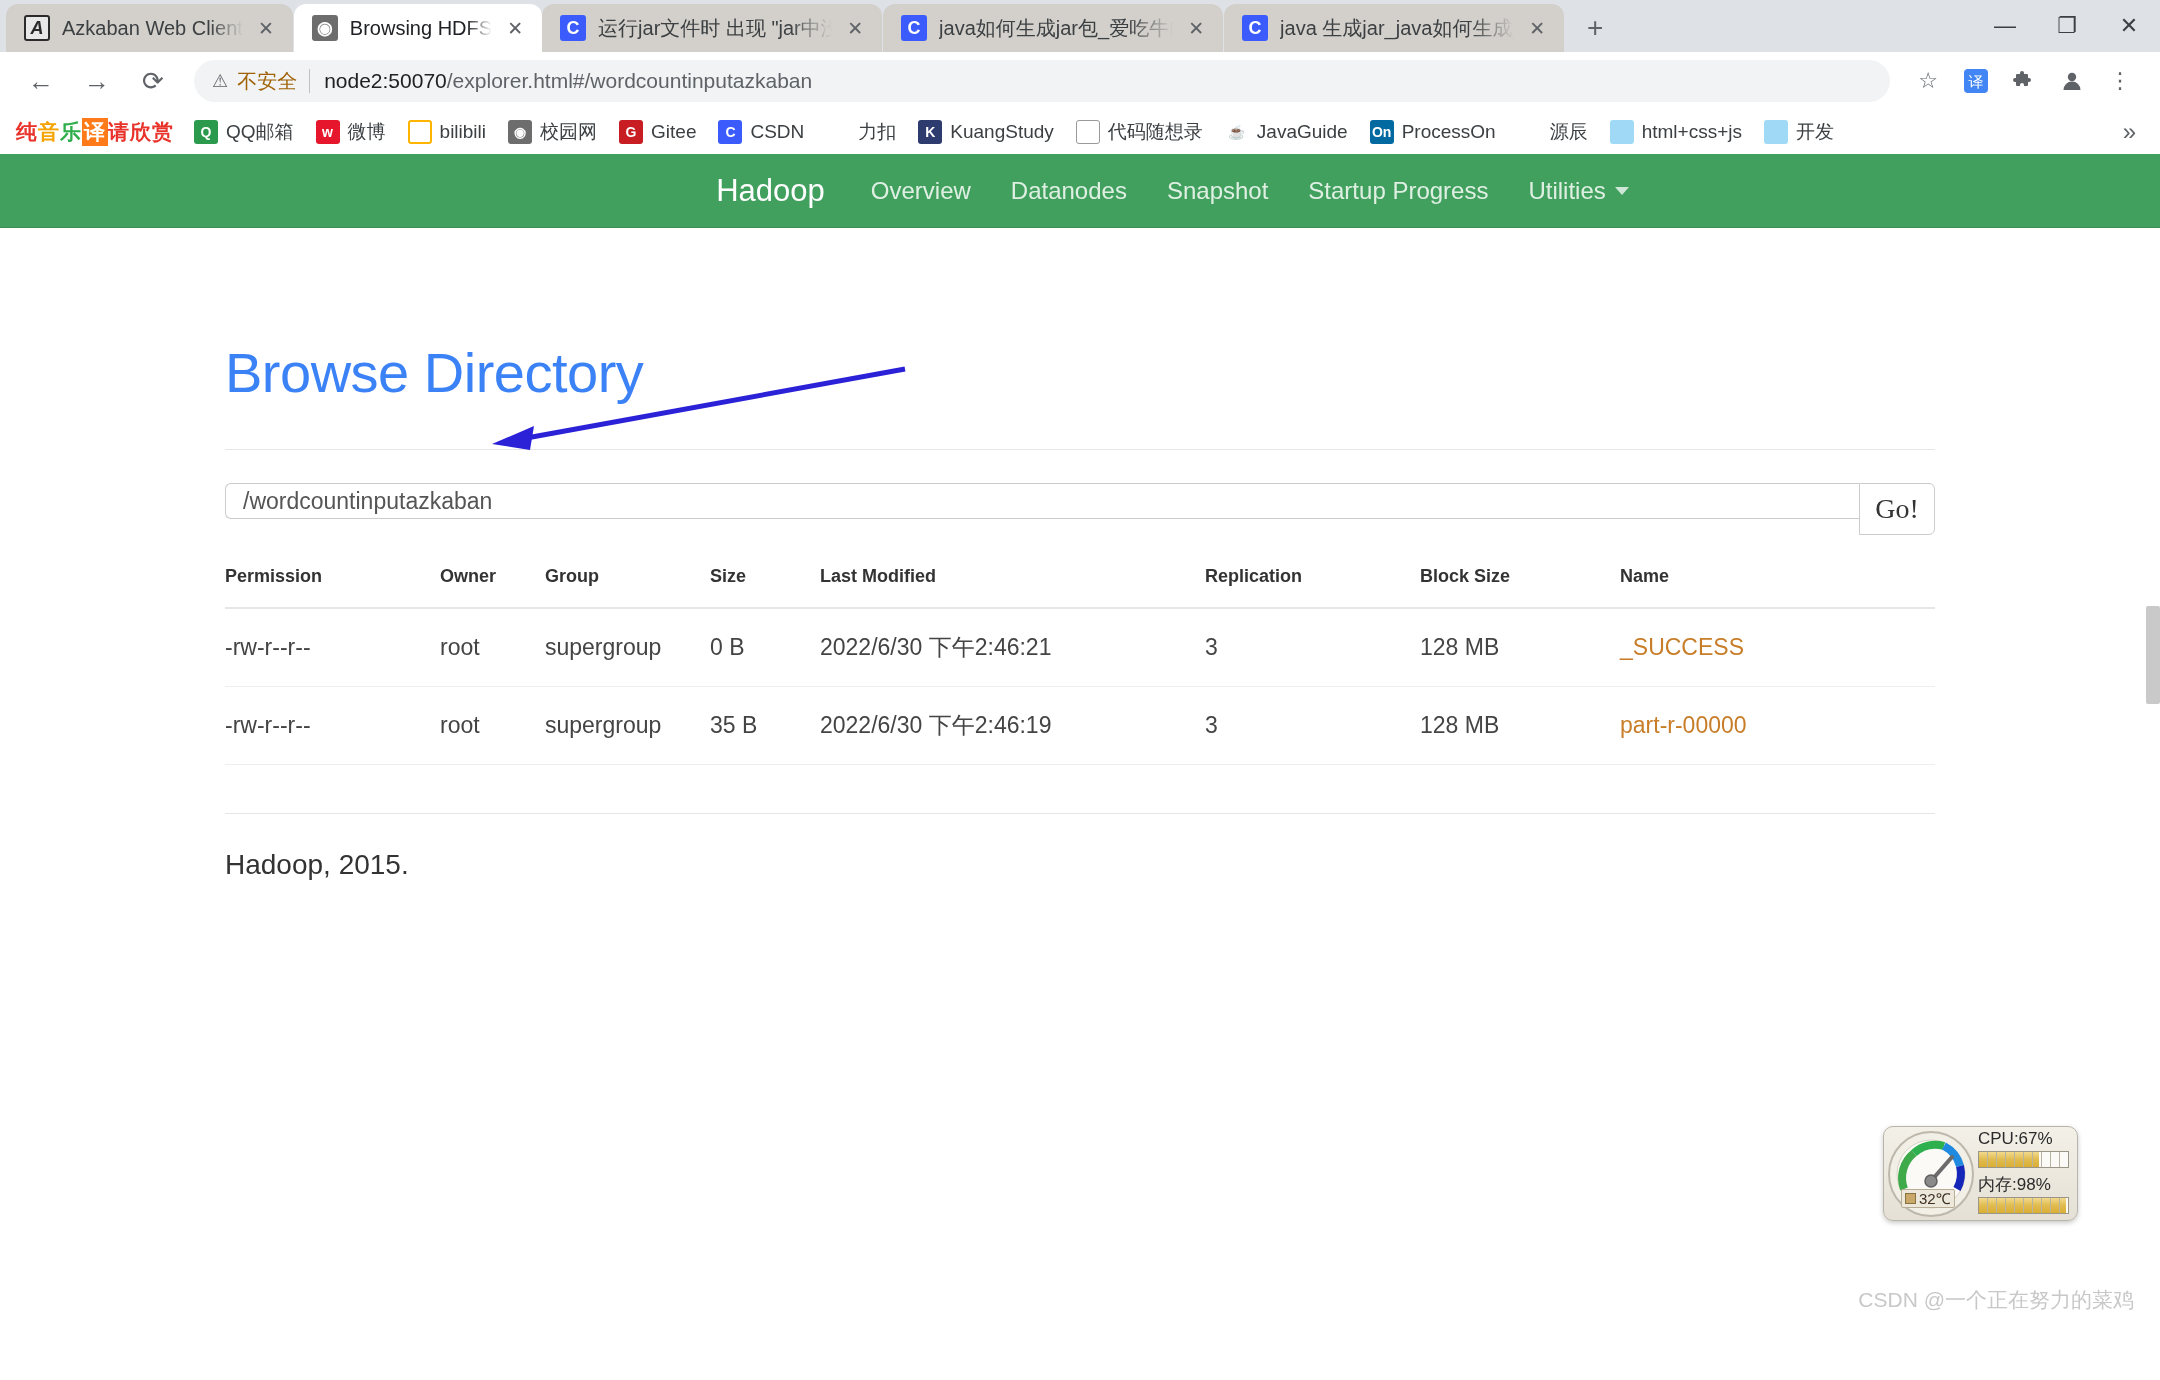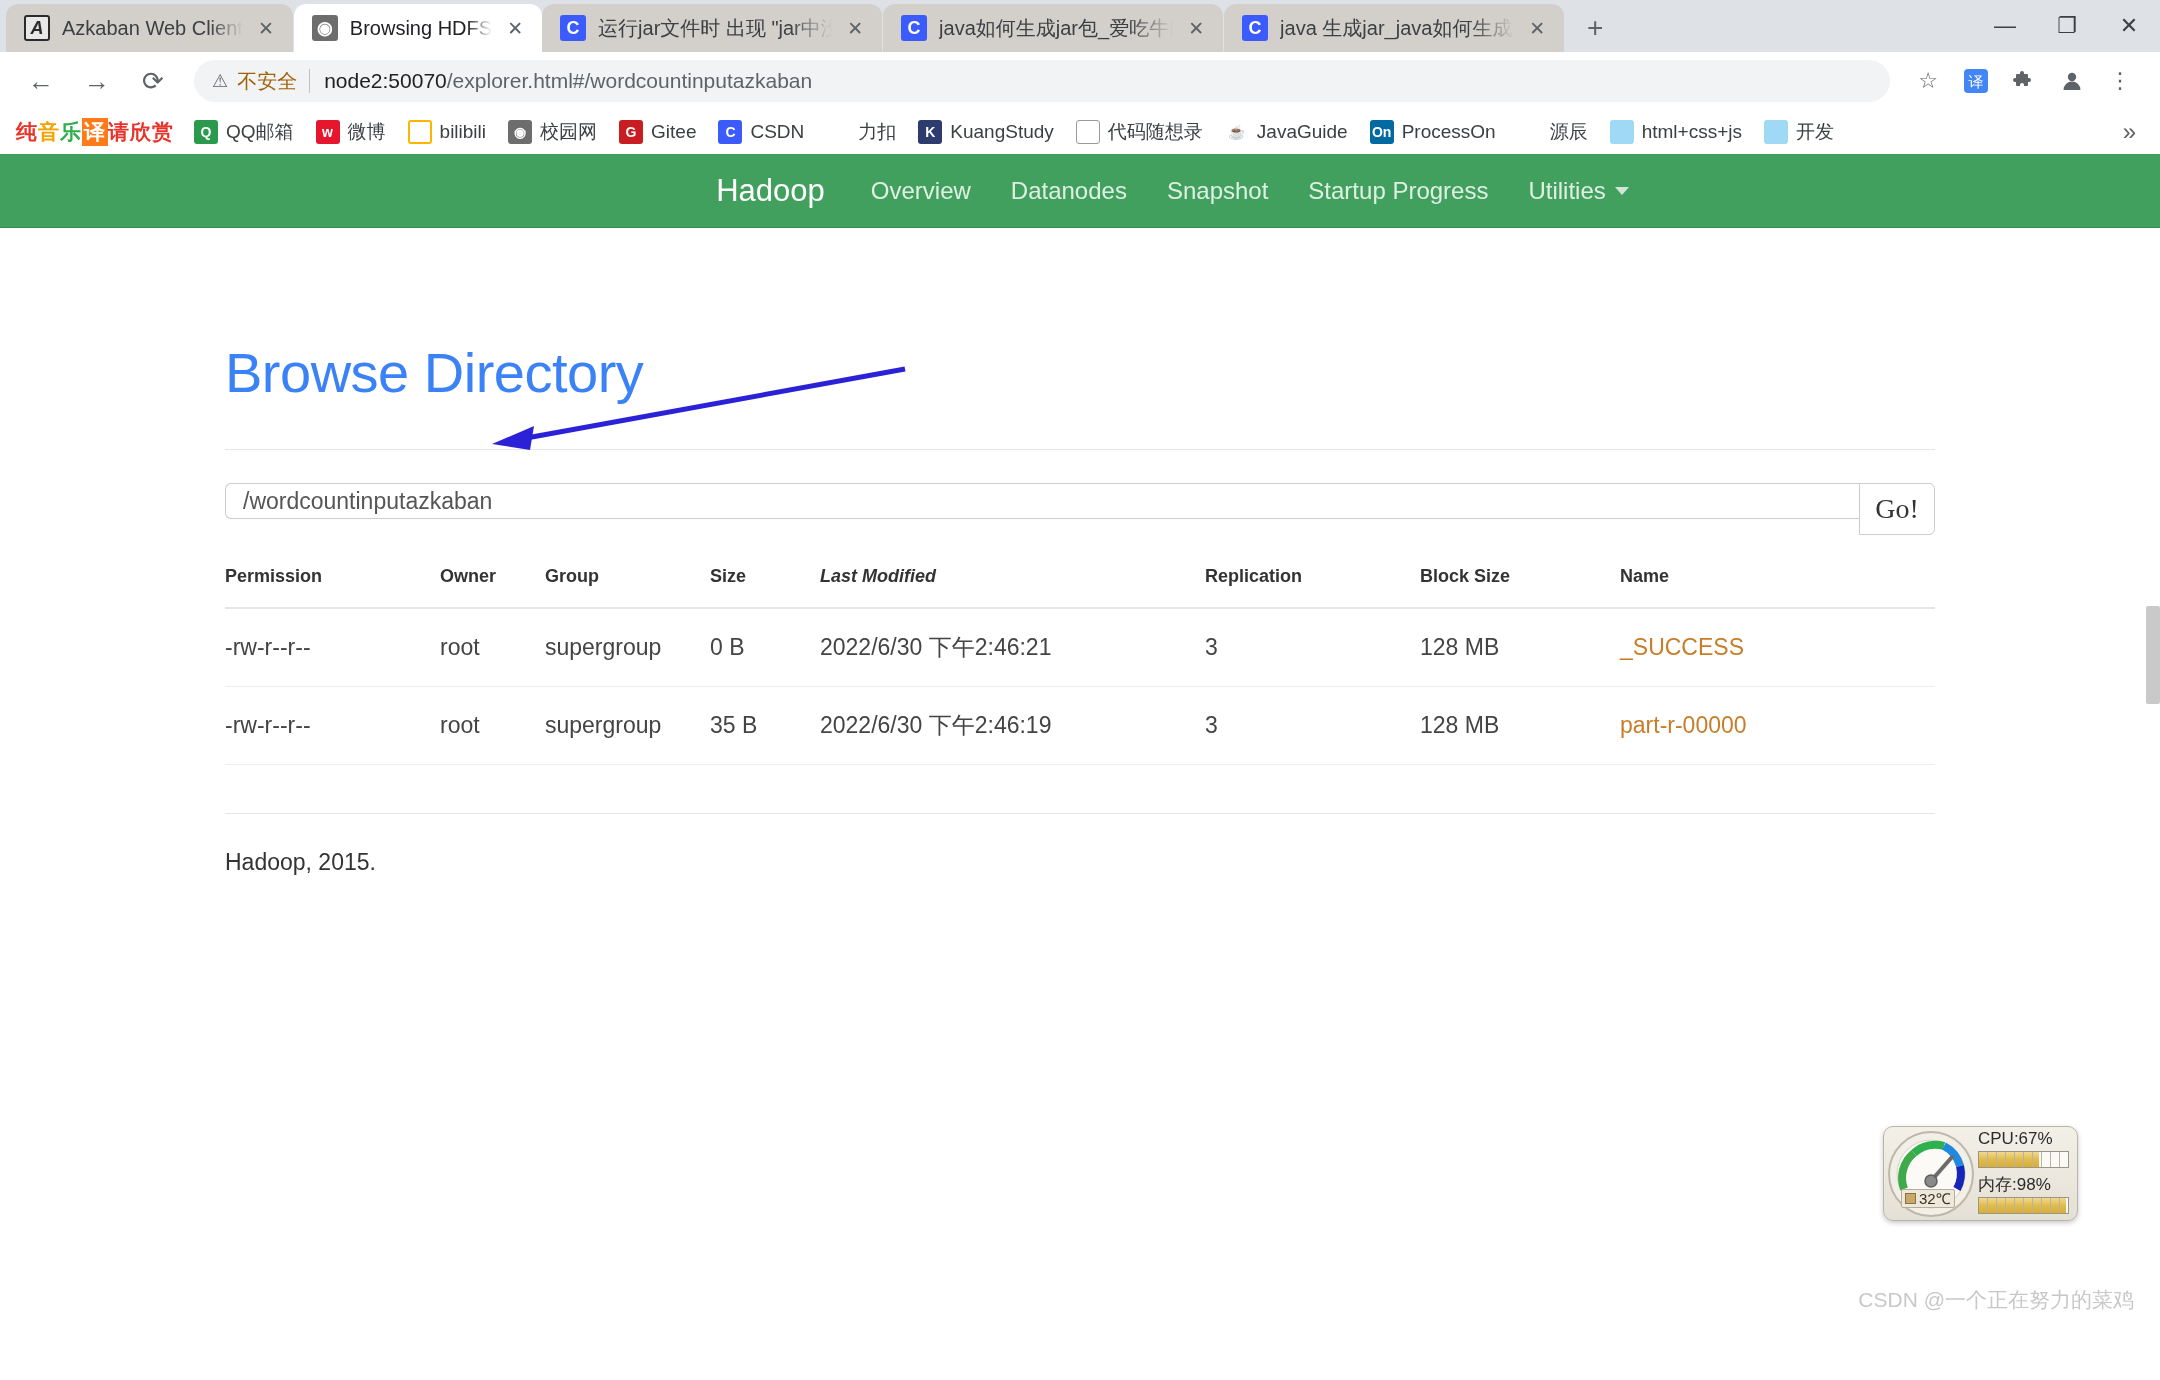--- a/index.html
+++ b/index.html
@@ -205,26 +205,26 @@
   }
   #files-table td {
     font-size: 23px; color: #444; padding: 23px 0;
     border-bottom: 1px solid #eee;
   }
   #files-table td.name a { color: #c87d28; text-decoration: none; }
   .col-perm { width: 215px; }
   .col-owner { width: 105px; }
   .col-group { width: 165px; }
   .col-size { width: 110px; }
-  .col-mod { width: 385px; font-style: italic; }
+  .col-mod { width: 385px; }
   .col-repl { width: 215px; }
   .col-block { width: 200px; }
 
   #footer-rule { margin-top: 48px; border-top: 1px solid #e6e6e6; width: 100%; }
-  #footer-text { margin-top: 35px; font-size: 23px; color: #333; }
+  #footer-text { margin-top: 35px; font-size: 28px; color: #333; }
 
   
   #annotation { position: absolute; left: 0; top: 0; pointer-events: none; }
 
   
   #scroll-nub {
     position: absolute; right: 0; top: 452px;
     width: 14px; height: 98px; background: #c9c9c9; border-radius: 2px;
   }
 

